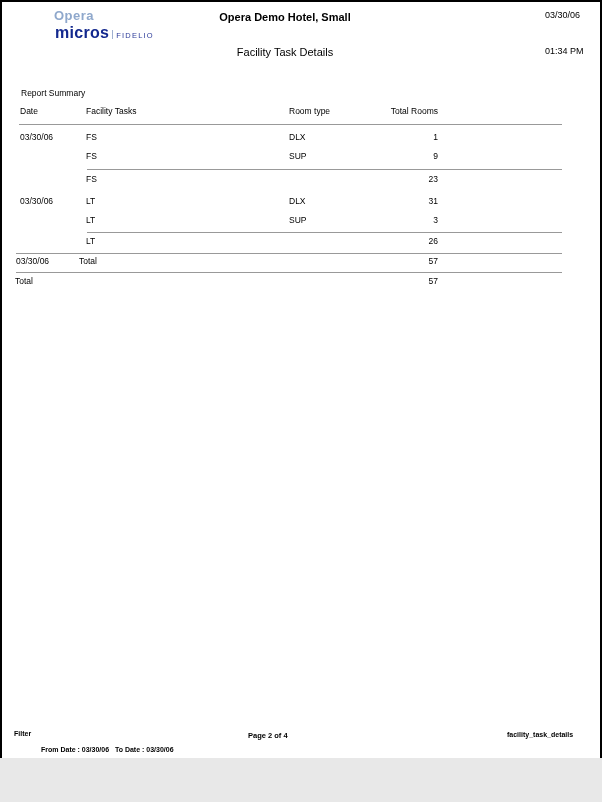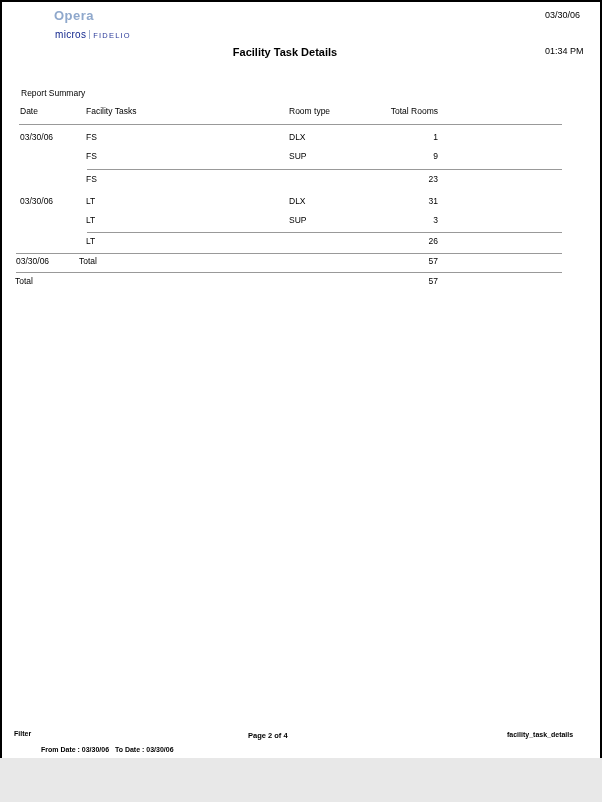--- a/index.html
+++ b/index.html
@@ -21,21 +21,21 @@
   .logo-opera {
     position: absolute; left: 52px; top: 6px;
     font-size: 13px; font-weight: bold; letter-spacing: 0.5px;
     color: var(--opera-logo, #8FA8CC);
   }
   .logo-sub {
     position: absolute; left: 17px; top: 22px;
     white-space: nowrap;
   }
   .logo-micros {
-    font-size: 10px; font-weight: normal;
+    font-size: 16px; font-weight: bold;
     color: var(--micros-blue, #13288E);
     letter-spacing: 0.3px;
     padding-left: 36px;
   }
   .logo-divider {
     display: inline-block; width: 1px; height: 9px;
     background: #9fb0d0; margin: 0 3px; vertical-align: -1px;
   }
   .logo-fidelio {
     font-size: 7.5px; font-weight: normal; letter-spacing: 1.2px;
@@ -43,21 +43,21 @@
   }
 
   
   .hotel-name {
     position: absolute; top: 9px; left: 0; right: 32px;
     text-align: center; font-size: 11px; font-weight: bold;
   }
   .report-date { position: absolute; top: 8px;  left: 543px; font-size: 9px; }
   .report-title {
     position: absolute; top: 44px; left: 0; right: 32px;
-    text-align: center; font-size: 11px; font-weight: bold;
+    text-align: center; font-size: 11px; font-weight: normal;
   }
   .report-time { position: absolute; top: 44px; left: 543px; font-size: 9px; }
   .summary-label { position: absolute; top: 86px; left: 19px; font-size: 8.5px; }
 
   
   .thead { position: absolute; top: 104px; left: 0; width: 100%; height: 11px; font-size: 8.5px; padding-left: 24px; }
   .row   { position: absolute; left: 0; width: 100%; height: 11px; font-size: 8.5px; }
   .c-date  { position: absolute; left: 18px; white-space: nowrap; }
   .c-task  { position: absolute; left: 84px; white-space: nowrap; }
   .c-room  { position: absolute; left: 287px; white-space: nowrap; }
@@ -94,20 +94,21 @@
 </head>
 <body>
 
 <div class="page">
 
   <div class="logo-opera">Opera</div>
   <div class="logo-sub">
     <span class="logo-micros">micros</span><span class="logo-divider"></span><span class="logo-fidelio">FIDELIO</span>
   </div>
 
+  <div class="hotel-name">Opera Demo Hotel, Small</div>
   <div class="report-date">03/30/06</div>
   <div class="report-title">Facility Task Details</div>
   <div class="report-time">01:34 PM</div>
   <div class="summary-label">Report Summary</div>
 
   <div class="thead">
     <span class="c-date">Date</span>
     <span class="c-task">Facility Tasks</span>
     <span class="c-room">Room type</span>
     <span class="c-total">Total Rooms</span>

